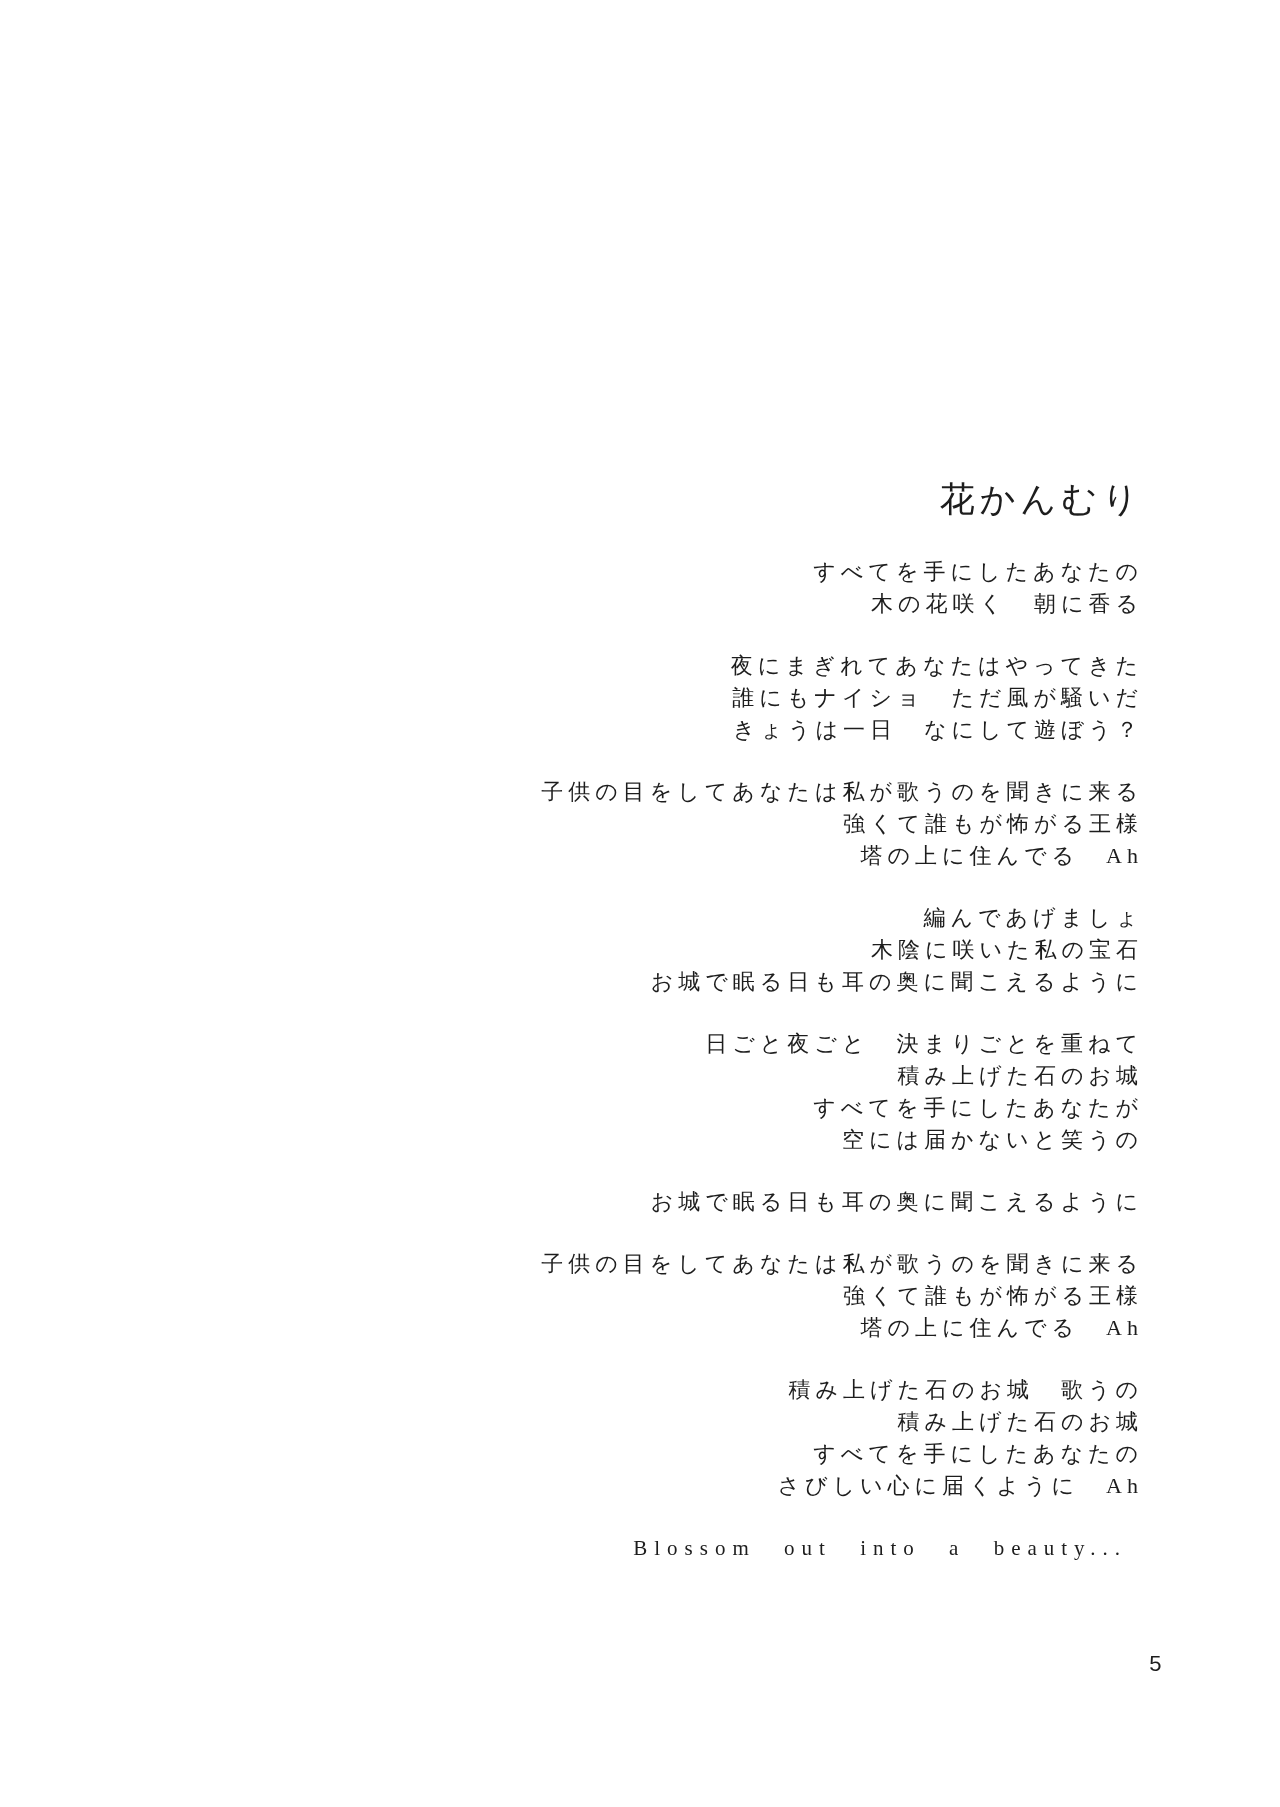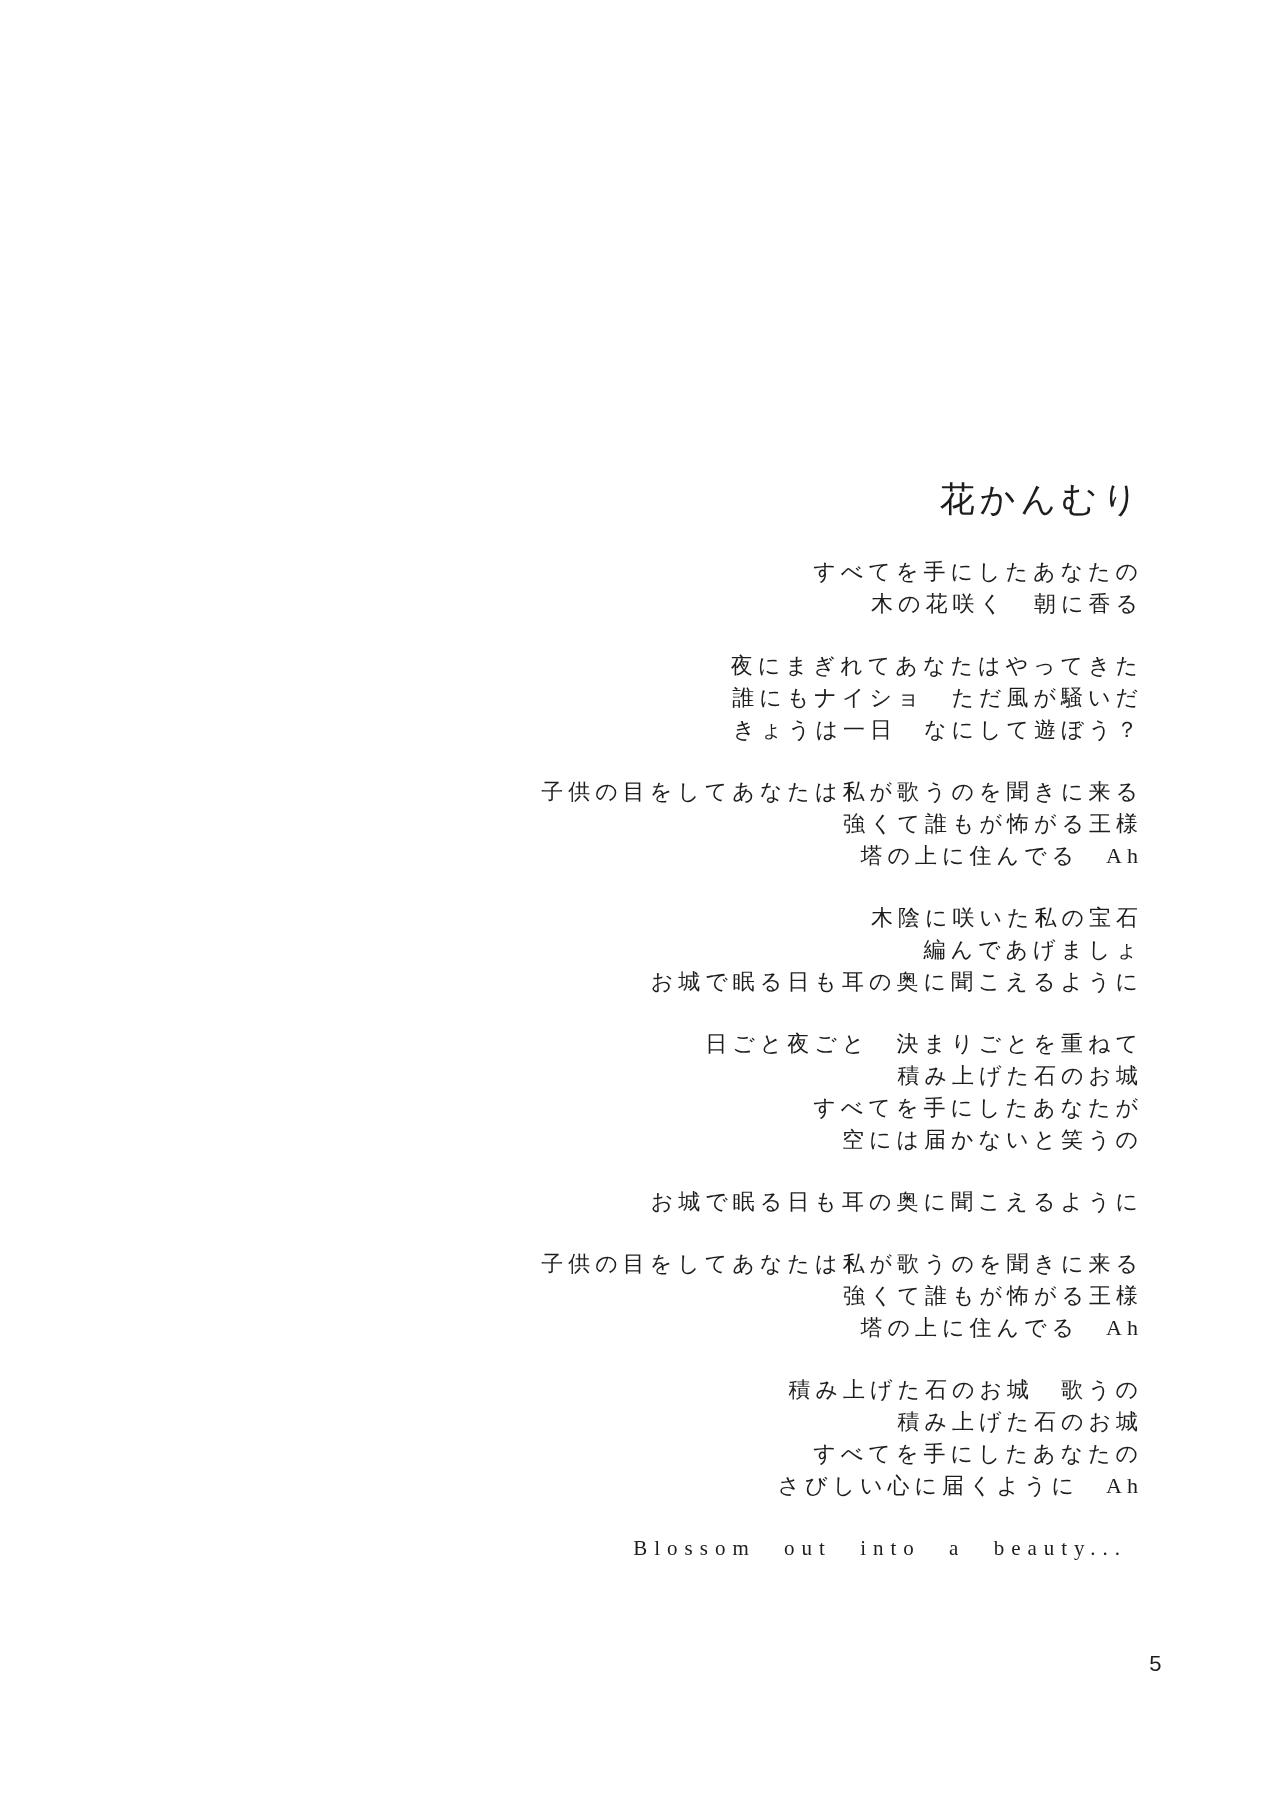--- a/index.html
+++ b/index.html
@@ -74,22 +74,22 @@
       <div class="line">きょうは一日　なにして遊ぼう？</div>
     </div>
 
     <div class="stanza">
       <div class="line">子供の目をしてあなたは私が歌うのを聞きに来る</div>
       <div class="line">強くて誰もが怖がる王様</div>
       <div class="line">塔の上に住んでる　Ah</div>
     </div>
 
     <div class="stanza">
+      <div class="line">編んであげましょ</div>
       <div class="line">木陰に咲いた私の宝石</div>
-      <div class="line">編んであげましょ</div>
       <div class="line">お城で眠る日も耳の奥に聞こえるように</div>
     </div>
 
     <div class="stanza">
       <div class="line">日ごと夜ごと　決まりごとを重ねて</div>
       <div class="line">積み上げた石のお城</div>
       <div class="line">すべてを手にしたあなたが</div>
       <div class="line">空には届かないと笑うの</div>
     </div>
 

